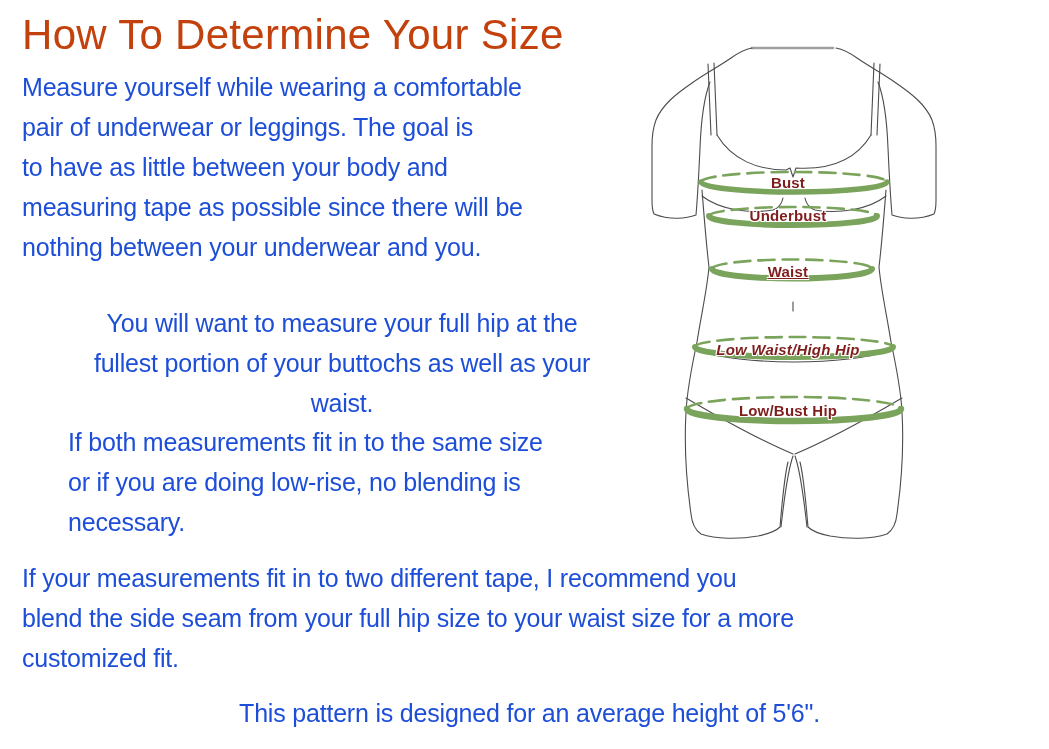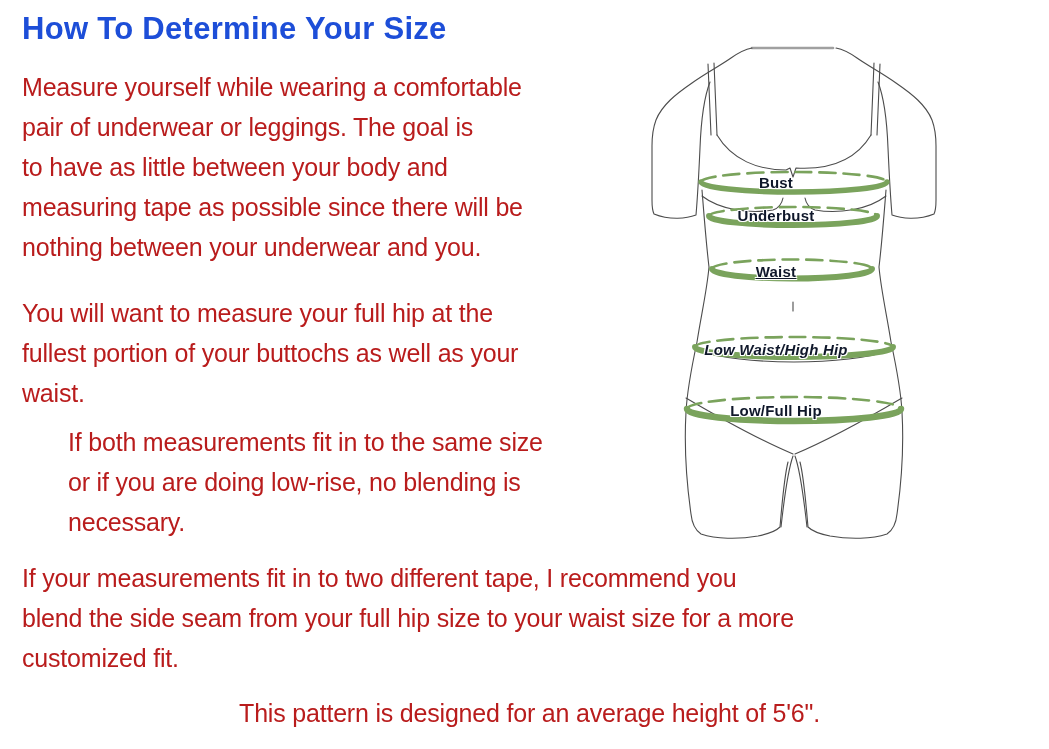--- a/index.html
+++ b/index.html
@@ -5,48 +5,48 @@
   html, body { margin:0; padding:0; }
   body {
     width:1049px; height:749px;
     background:#ffffff;
     font-family:"Liberation Sans", sans-serif;
     position:relative;
     overflow:hidden;
   }
   .page-title {
     position:absolute; left:22px; top:11px;
-    font-size:31px; font-weight:700;
-    color:#1d4ed8; letter-spacing:0.3px;
+    font-size:42px; font-weight:400;
+    color:#c2410c; letter-spacing:0.3px;
     margin:0;
   }
   .para {
     position:absolute;
-    color:#b91c1c;
+    color:#1d4ed8;
     font-size:25px; line-height:40px;
     white-space:pre-line;
     letter-spacing:-0.2px;
     margin:0;
   }
   #p1 { left:22px; top:67px;  width:640px; }
-  #p2 { left:22px; top:293px; width:640px; }
+  #p2 { left:22px; top:303px; width:640px;text-align:center; }
   #p3 { left:22px; top:422px; width:640px;margin-left:46px; }
   #p4 { left:22px; top:558px; width:1015px; }
   #p5 { left:22px; top:693px; width:1015px;text-align:center; }
 
   .figure {
     position:absolute; left:640px; top:0px;
     width:310px; height:550px;
   }
   .figure svg { position:absolute; left:0; top:0; }
   .band-label {
-    position:absolute; left:136px;
+    position:absolute; left:148px;
     transform:translateX(-50%);
     font-size:15px; font-weight:700;
-    color:#0f172a; line-height:21px;
+    color:#7f1d1d; line-height:21px;
     white-space:nowrap; letter-spacing:0.2px;
     text-shadow:
       1px 1px 0 #fff, -1px -1px 0 #fff,
       1px -1px 0 #fff, -1px 1px 0 #fff,
       0 0 2px #fff;
   }
   #lbl-bust      { top:172px; }
   #lbl-underbust { top:205px; }
   #lbl-waist     { top:261px;text-decoration:underline; }
   #lbl-lowwaist  { top:339px;font-style:italic; }
@@ -126,14 +126,14 @@
         <path stroke-width="2.6" stroke-dasharray="16 8" d="M47,409 A107,12 0 0 1 261,409"></path>
         <path stroke-width="6.5" d="M47,409 A107,12 0 0 0 261,409"></path>
       </g>
     </g>
   </svg>
 
   <span class="band-label" id="lbl-bust">Bust</span>
   <span class="band-label" id="lbl-underbust">Underbust</span>
   <span class="band-label" id="lbl-waist">Waist</span>
   <span class="band-label" id="lbl-lowwaist">Low Waist/High Hip</span>
-  <span class="band-label" id="lbl-hip">Low/Full Hip</span>
+  <span class="band-label" id="lbl-hip">Low/Bust Hip</span>
 </div>
 
 </body></html>

